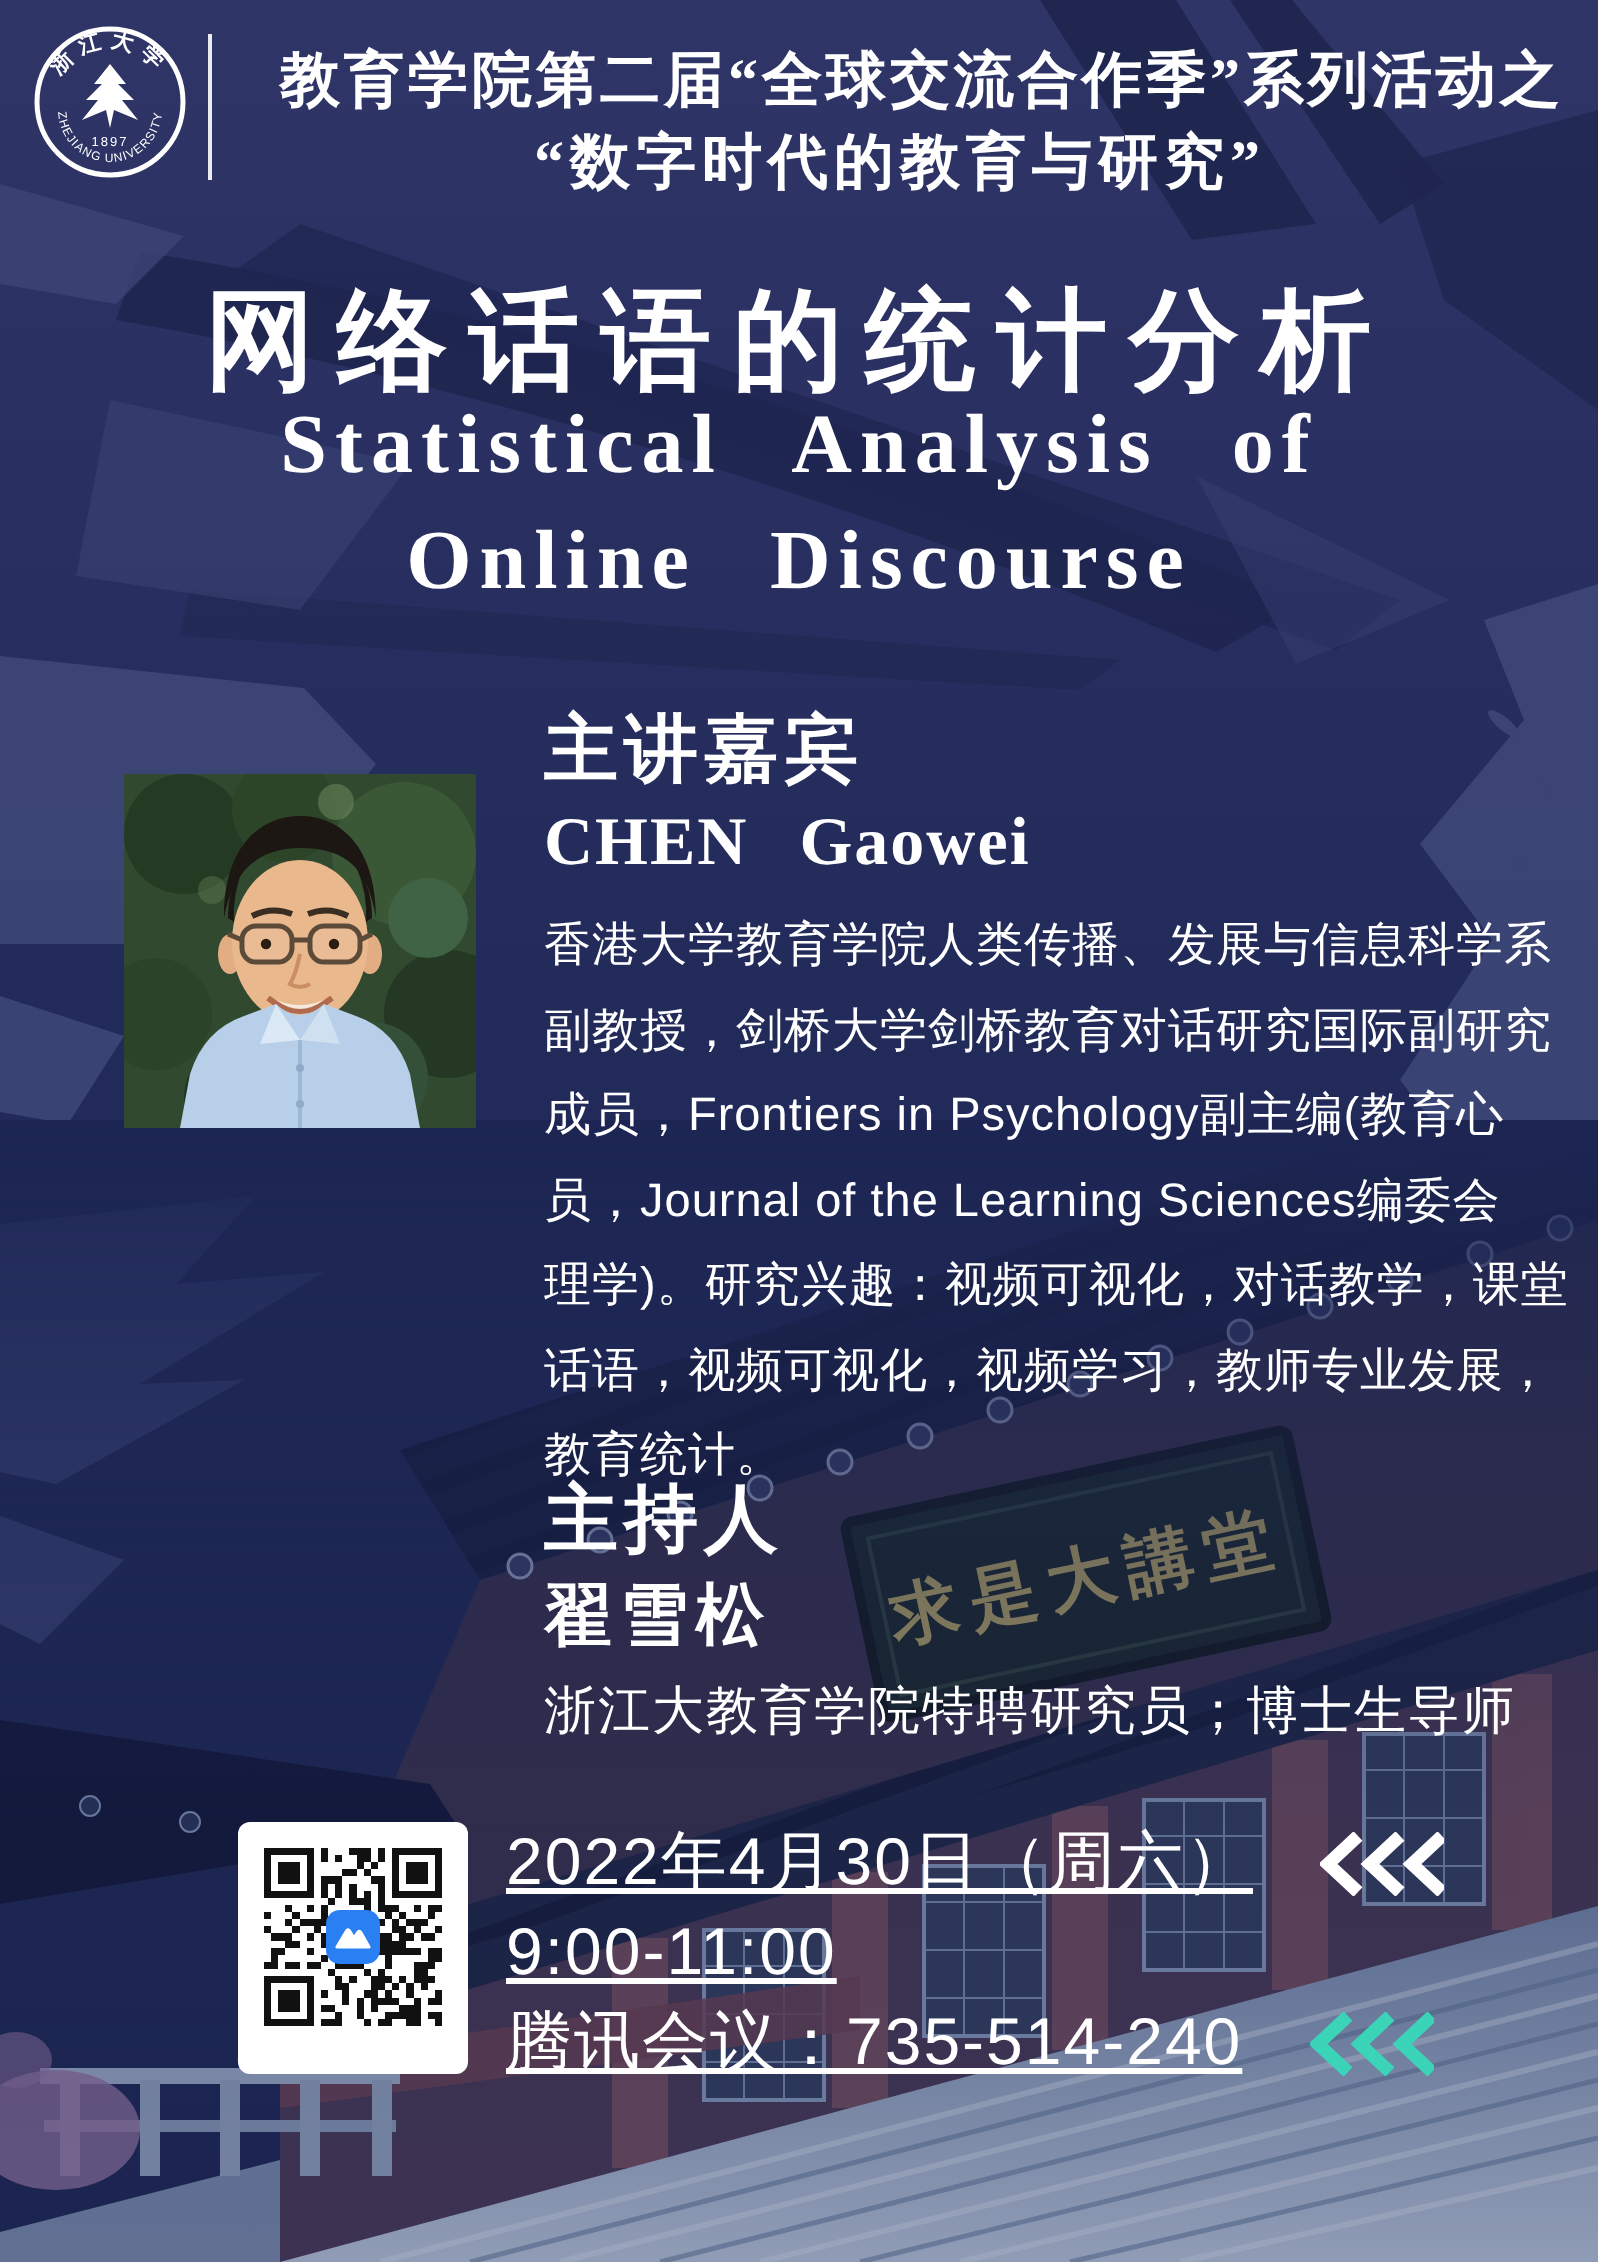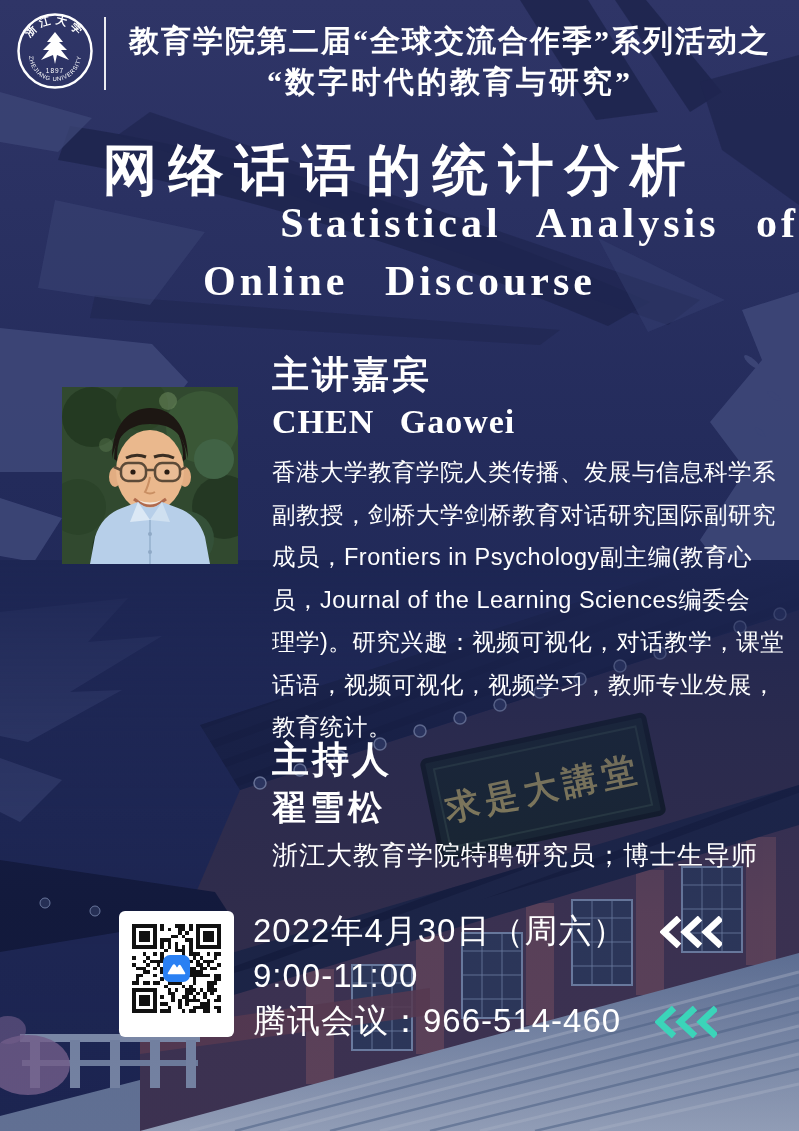--- a/index.html
+++ b/index.html
@@ -9,48 +9,48 @@
     color:#fff;font-family:"Liberation Sans","DejaVu Sans",sans-serif;
   }
   .abs{position:absolute;}
   svg{display:block;}
 
   
   .seal{left:16px;top:12px;width:78px;height:78px;}
   .hdr-divider{left:104px;top:17px;width:2px;height:73px;background:rgba(255,255,255,.9);}
   .hdr-text{left:118px;top:20px;width:664px;text-align:center;
     font-family:"Liberation Serif","DejaVu Serif",serif;font-weight:bold;}
-  .hdr-line1{font-size:30px;line-height:42px;letter-spacing:2px;}
+  .hdr-line1{font-size:30px;line-height:42px;letter-spacing:2px;text-align:right;}
   .hdr-line2{font-size:30px;line-height:40px;letter-spacing:3px;}
 
   
   .title-zh{left:0;top:134px;width:100%;text-align:center;font-size:55px;font-weight:900;
     letter-spacing:11px;font-family:"Liberation Serif","DejaVu Serif",serif;}
   .title-en{left:0;width:100%;text-align:center;font-family:"Liberation Serif","DejaVu Serif",serif;
     font-weight:bold;font-size:42px;letter-spacing:4px;word-spacing:22px;}
-  .title-en1{top:199px;text-align:right;}
+  .title-en1{top:199px;}
   .title-en2{top:257px;}
 
   
   .photo{left:62px;top:387px;width:176px;height:177px;}
   .speaker-role{left:272px;top:350px;font-size:37px;font-weight:900;letter-spacing:3px;}
   .speaker-name{left:272px;top:403px;font-size:34px;font-weight:bold;word-spacing:16px;
     font-family:"Liberation Serif","DejaVu Serif",serif;letter-spacing:1px;}
   .bio{left:272px;top:451px;width:520px;font-size:23.5px;line-height:42.5px;letter-spacing:.5px;}
 
   
   .host-role{left:272px;top:735px;font-size:37px;font-weight:900;letter-spacing:3px;}
   .host-name{left:272px;top:785px;font-size:34px;font-weight:900;letter-spacing:4px;}
   .host-affil{left:272px;top:838px;font-size:26px;letter-spacing:1px;font-family:Liberation Mono, monospace;}
 
   
   .qr-card{left:119px;top:911px;width:115px;height:126px;background:#fff;border-radius:6px;}
   .qr-svg{position:absolute;left:13px;top:13px;width:89px;height:89px;}
   .qr-logo{position:absolute;left:44px;top:44px;width:27px;height:27px;}
-  .ev-row{left:253px;height:46px;display:flex;align-items:center;gap:34px;font-size:33px;letter-spacing:1px;white-space:nowrap;}
+  .ev-row{left:253px;height:46px;display:flex;align-items:center;gap:34px;font-size:33px;letter-spacing:1px;white-space:nowrap;text-decoration:underline;}
   .ev-date{top:908px;}
   .ev-time{top:953px;}
   .ev-meet{top:998px;}
   .chev{flex:0 0 auto;margin-top:2px;}
 </style>
 </head>
 <body>
 
 <div class="poster">
 
@@ -574,21 +574,21 @@
         <path d="M19,2 L4,16 L19,30"></path>
           <path d="M40,2 L25,16 L40,30"></path>
           <path d="M61,2 L46,16 L61,30"></path>
       </g>
     </svg>
   </div>
   <div class="abs ev-row ev-time">
     <span>9:00-11:00</span>
   </div>
   <div class="abs ev-row ev-meet">
-    <span><span>腾讯会议：</span><span>966-514-460</span></span>
+    <span><span>腾讯会议：</span><span>735-514-240</span></span>
     <svg class="chev" width="62" height="32" viewBox="0 0 62 32">
       <g stroke-width="6.5" fill="none">
         <path d="M19,2 L4,16 L19,30" stroke="#3bd4b9"></path>
         <path d="M40,2 L25,16 L40,30" stroke="#3bd4b9"></path>
         <path d="M61,2 L46,16 L61,30" stroke="#3bd4b9"></path>
       </g>
     </svg>
   </div>
 
 </div>

